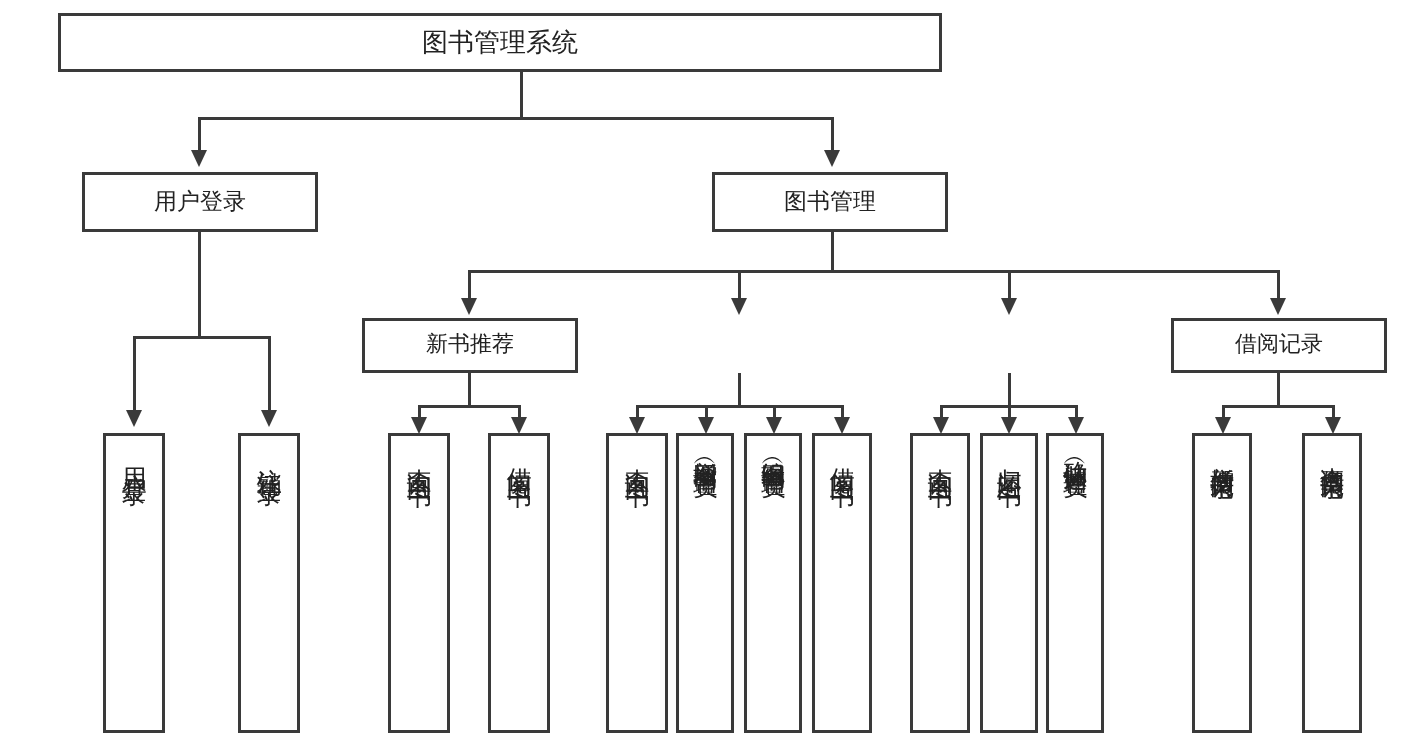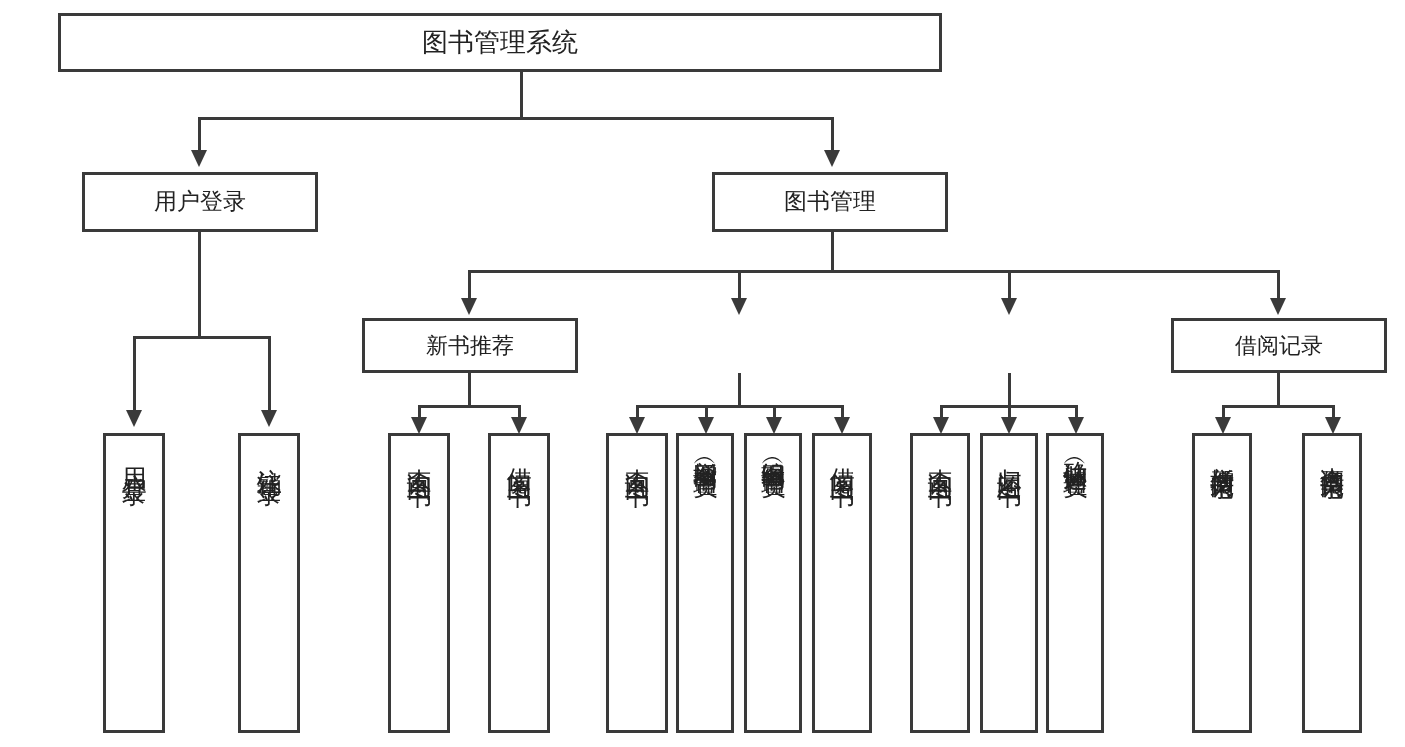--- a/index.html
+++ b/index.html
@@ -31,20 +31,21 @@
     line-height: 1.18;
   }
   .node.root {
     font-size: 26px;
   }
   .node.l1 {
     font-size: 23px;
   }
   .node.l2 {
     font-size: 22px;
+    font-family: Liberation Mono, monospace;
   }
   
   .node.leaf {
     font-size: 25px;
     align-items: flex-start;
     justify-content: center;
     padding-top: 12px;
   }
   .node.leaf .vtext {
     writing-mode: vertical-rl;

